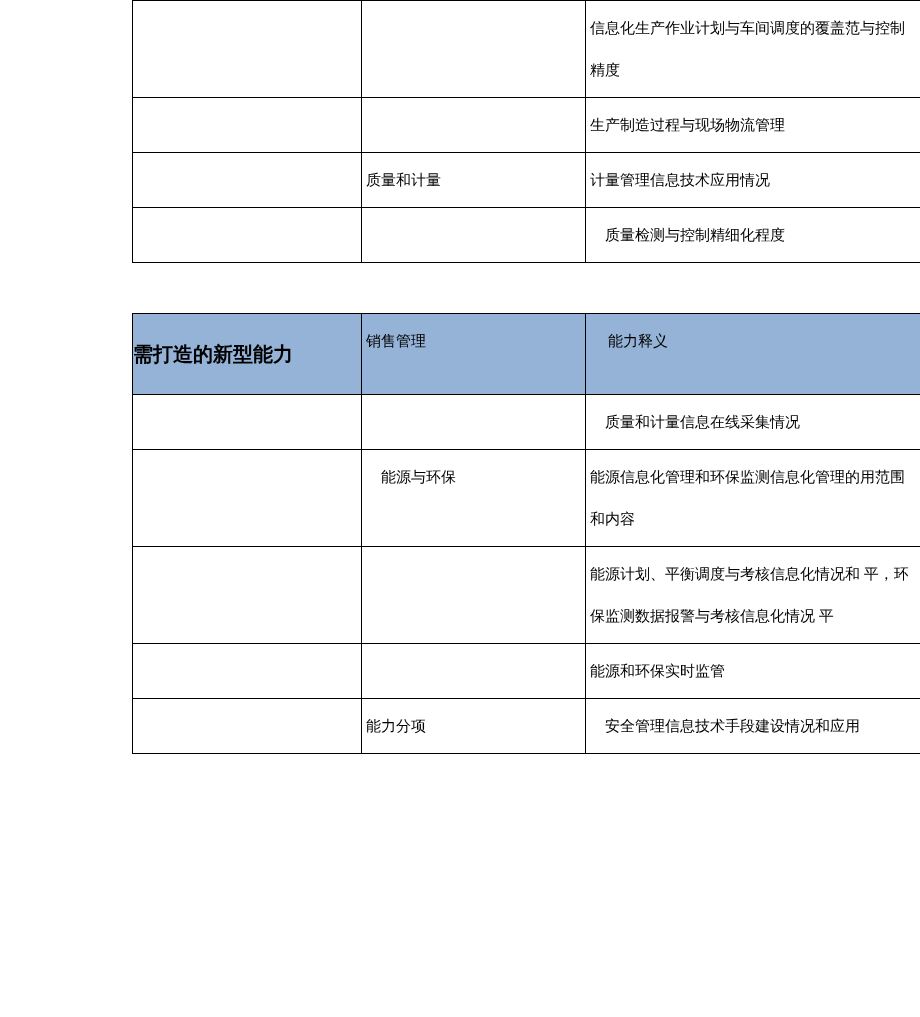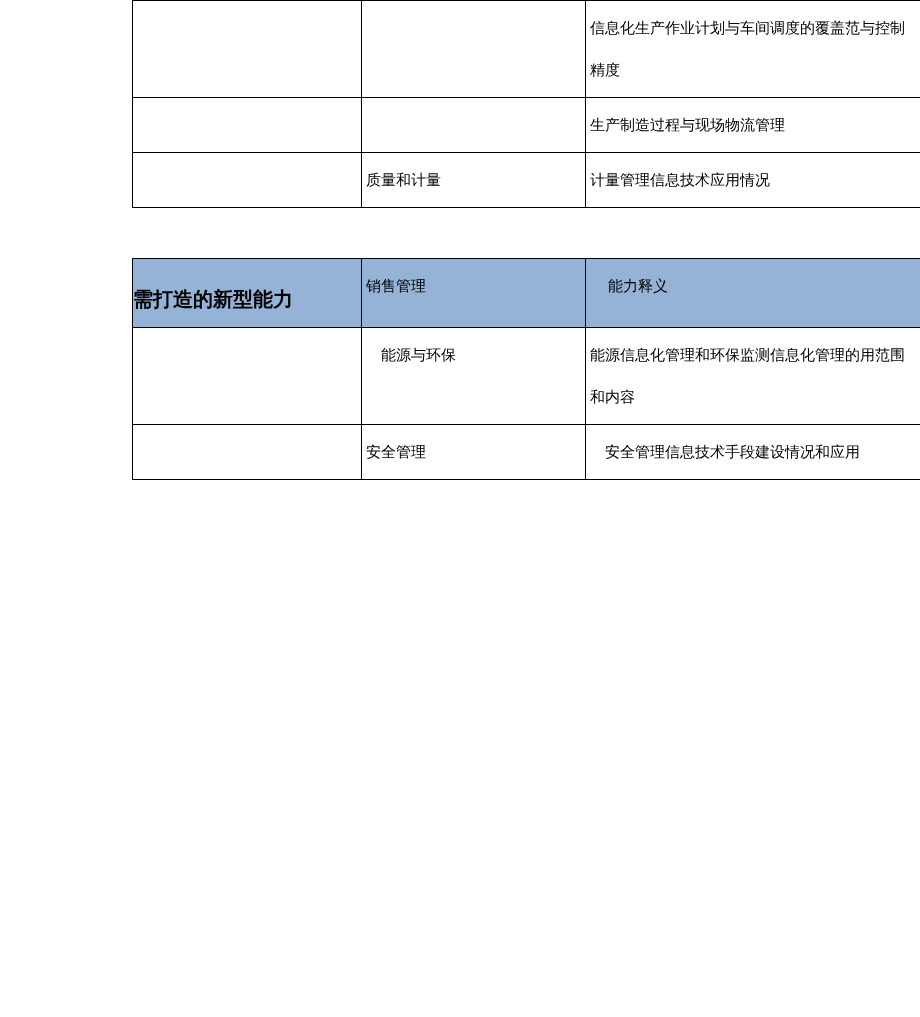--- a/index.html
+++ b/index.html
@@ -28,21 +28,21 @@
     .col2 { width: 224px; }
     .col3 { width: 335px; }
     .gap { height: 50px; }
     .hdr td, .hdr th {
       background: #95b3d7;
     }
     .hdr .big {
       font-family: "Microsoft YaHei", "微软雅黑", sans-serif;
       font-size: 20px;
       font-weight: bold;
-      padding: 12px 0 0 0;
+      padding: 12px 0 12px 0;
     }
     .indent { padding-left: 18px; }
   </style>
 </head>
 <body>
 
 <table class="tbl">
   <colgroup>
     <col class="col1">
       <col class="col2">
@@ -57,41 +57,61 @@
     <tr>
       <td></td>
       <td></td>
       <td>生产制造过程与现场物流管理</td>
     </tr>
     <tr>
       <td></td>
       <td>质量和计量</td>
       <td>计量管理信息技术应用情况</td>
     </tr>
+    <tr>
+      <td></td>
+      <td></td>
+      <td>　质量检测与控制精细化程度</td>
+    </tr>
   </tbody>
 </table>
 
 <div class="gap"></div>
 
 <table class="tbl">
   <colgroup>
     <col class="col1">
       <col class="col2">
       <col class="col3">
   </colgroup>
   <tbody>
     <tr class="hdr">
       <td class="big">需打造的新型能力</td>
       <td>销售管理</td>
       <td><span class="indent">能力释义</span></td>
     </tr>
     <tr>
       <td></td>
+      <td></td>
+      <td>　质量和计量信息在线采集情况</td>
+    </tr>
+    <tr>
+      <td></td>
       <td>　能源与环保</td>
       <td>能源信息化管理和环保监测信息化管理的用范围和内容</td>
     </tr>
     <tr>
       <td></td>
-      <td>安全管理</td>
+      <td></td>
+      <td>能源计划、平衡调度与考核信息化情况和  平，环保监测数据报警与考核信息化情况  平</td>
+    </tr>
+    <tr>
+      <td></td>
+      <td></td>
+      <td>能源和环保实时监管</td>
+    </tr>
+    <tr>
+      <td></td>
+      <td>能力分项</td>
       <td>　安全管理信息技术手段建设情况和应用</td>
     </tr>
   </tbody>
 </table>
 
 </body></html>

